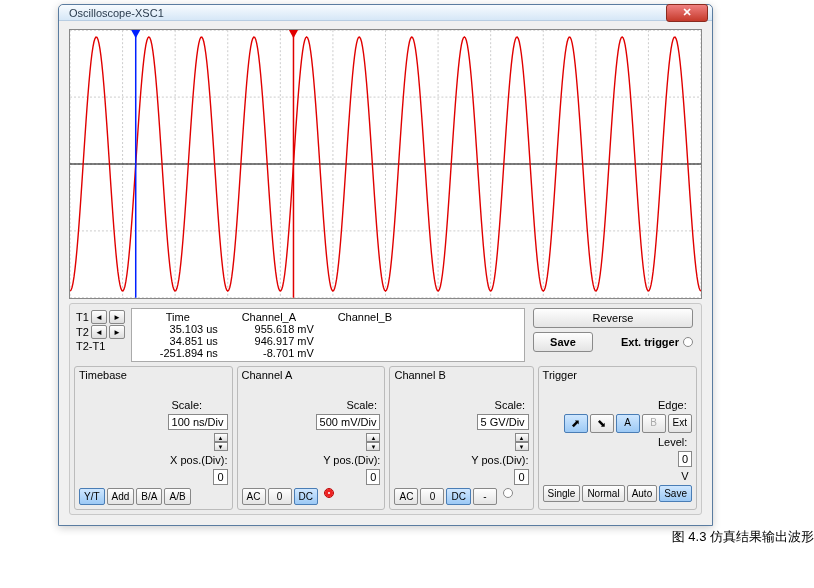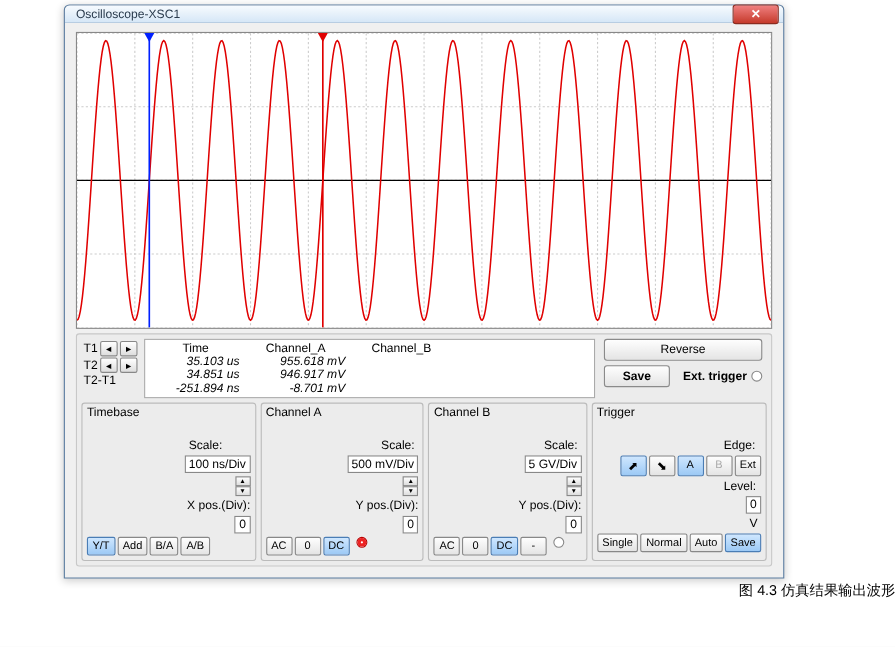--- a/index.html
+++ b/index.html
@@ -10,24 +10,24 @@
   .close-btn { width:42px; height:18px; background:linear-gradient(to bottom,#f08080,#c53a2b); border:1px solid #8b2b1f; border-radius:3px; color:#fff; display:flex; align-items:center; justify-content:center; font-weight:bold; cursor:pointer;}
   .scope-area { margin:8px 10px 4px 10px; border:1px solid #888; background:#fff; position:relative; height:270px;}
   .scope-svg { width:100%; height:100%; display:block;}
   .panel { margin:4px 10px 10px 10px; background:#ececec; border:1px solid #c8c8c8; border-radius:3px; padding:4px;}
   .cursor-row { display:flex; align-items:flex-start; gap:4px; margin-bottom:4px;}
   .cursor-left { display:flex; flex-direction:column; gap:1px; padding:2px;}
   .cursor-left-row { display:flex; align-items:center; gap:2px;}
   .arrow-btn { width:16px; height:14px; border:1px solid #888; background:linear-gradient(#fff,#ddd); border-radius:2px; display:flex; align-items:center; justify-content:center; font-size:8px; cursor:pointer;}
   .cursor-table { flex:1; background:#fff; border:1px solid #aaa; padding:2px 6px; font-family:Tahoma; display:grid; grid-template-columns:80px 90px 90px; column-gap:6px;}
   .cursor-table .hdr { text-align:center;}
-  .cursor-table .val { text-align:right;font-style:italic;}
+  .cursor-table .val { text-align:right;}
   .right-btns { display:flex; flex-direction:column; gap:4px; padding:0 4px;}
   .btn { border:1px solid #8a8a8a; background:linear-gradient(#fefefe,#e4e4e4); border-radius:3px; padding:3px 12px; cursor:pointer; text-align:center; min-width:60px;}
-  .ext-trig { display:flex; align-items:center; gap:4px; margin-left:6px;}
+  .ext-trig { display:flex; align-items:center; gap:4px; margin-left:22px;}
   .radio { width:10px; height:10px; border:1px solid #888; border-radius:50%; background:#fff; display:inline-block;}
   .groups-row { display:flex; gap:4px;}
   .group { border:1px solid #bbb; border-radius:3px; padding:2px 4px 4px 4px; background:#ececec;}
   .group-title { font-size:11px; margin-bottom:18px;}
   .field-row { display:flex; align-items:flex-end; gap:3px; margin-bottom:3px;flex-direction:column;}
   .field-label { min-width:56px;}
   .field-input { background:#fff; border:1px solid #888; padding:1px 3px; height:35px; flex:1; min-width:0;}
   .spinner { width:14px; display:flex; flex-direction:column;}
   .spin { height:9px; border:1px solid #888; background:linear-gradient(#fff,#ddd); font-size:6px; display:flex; align-items:center; justify-content:center; cursor:pointer;}
   .small-btns { display:flex; gap:2px;}

